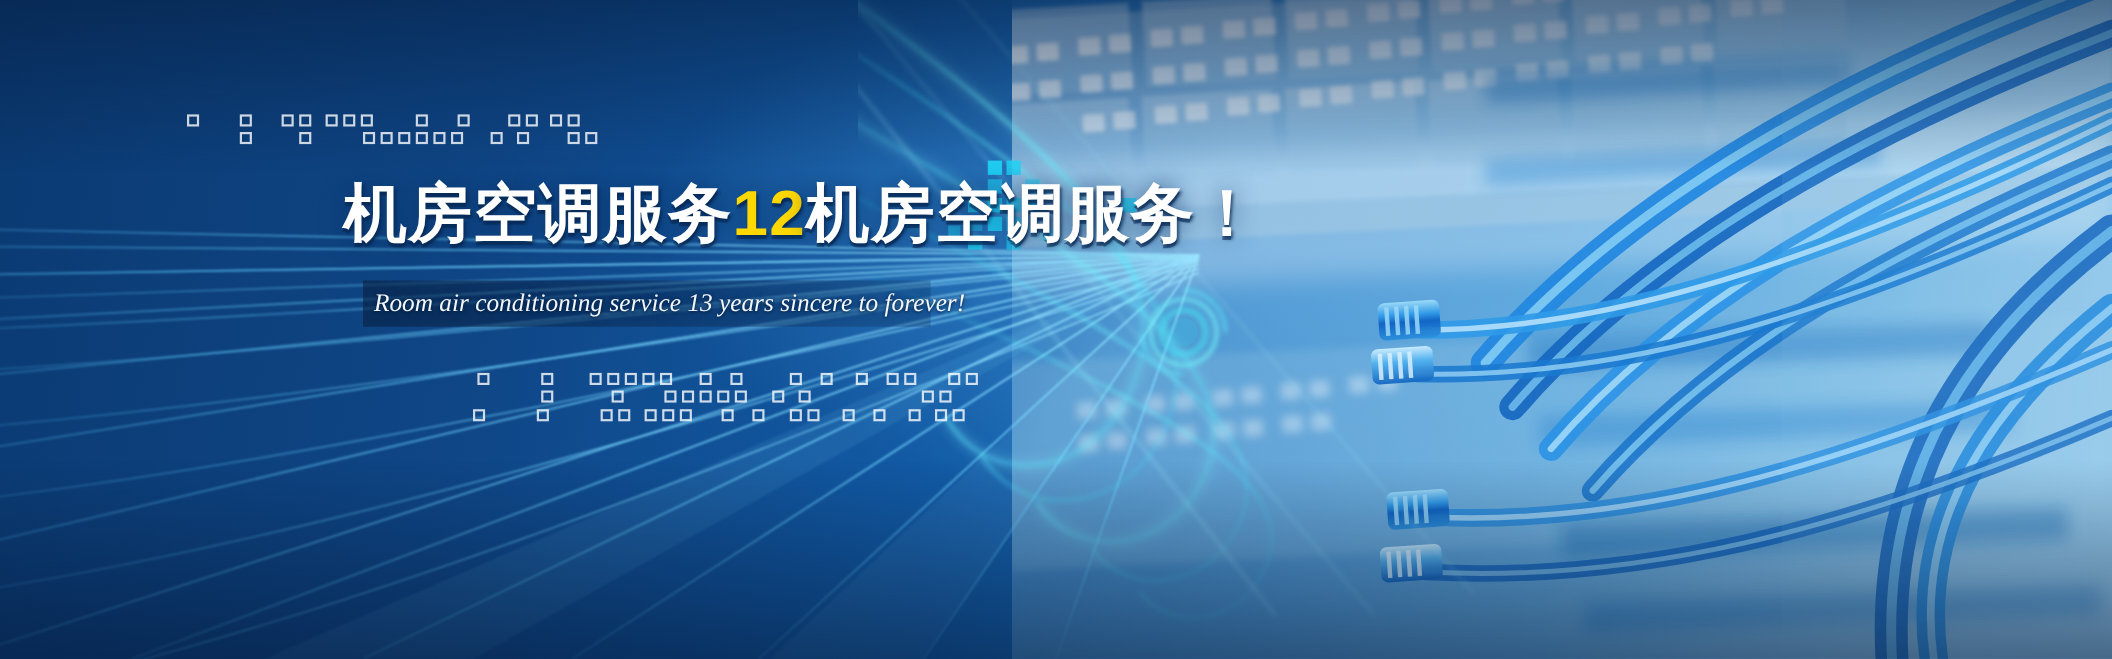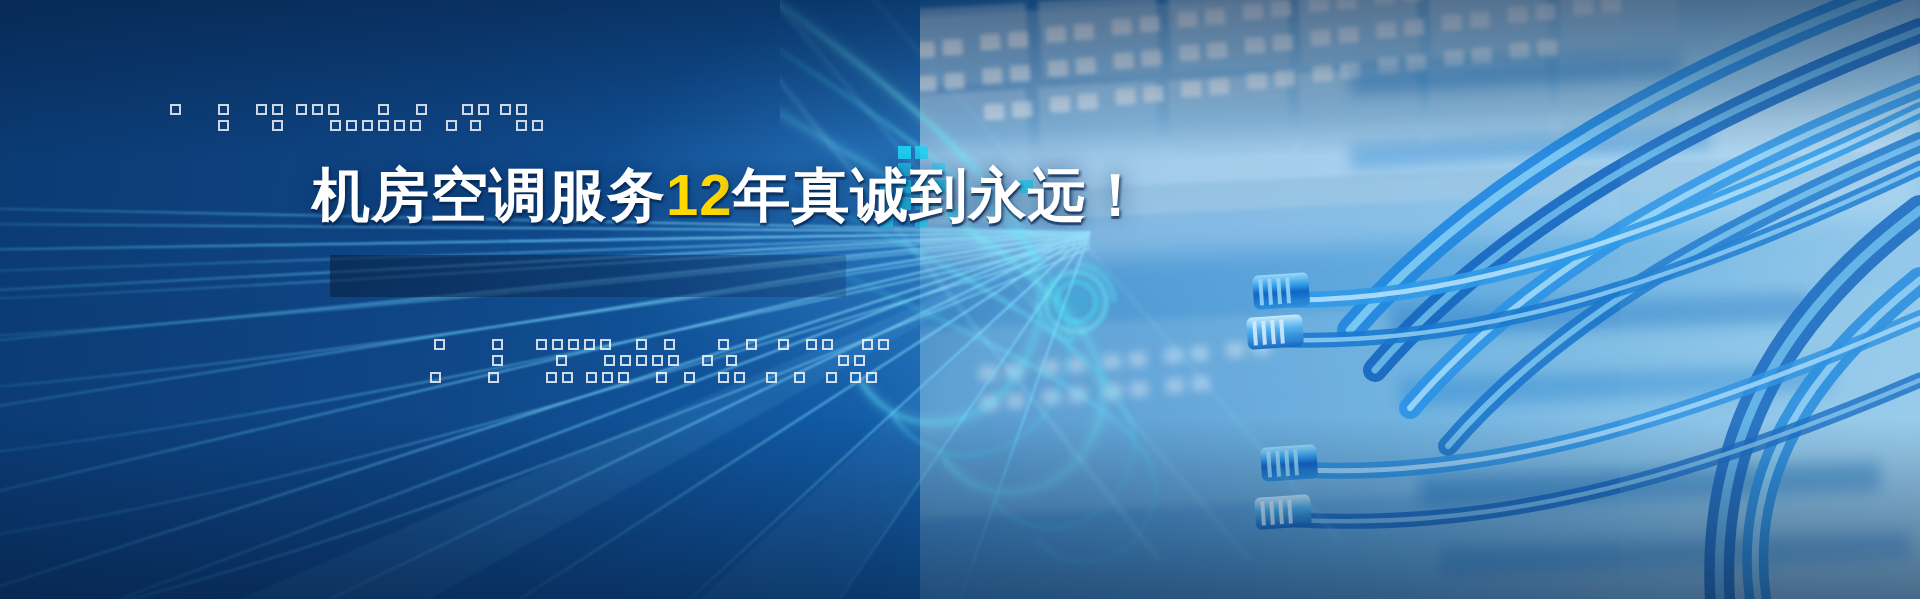--- a/index.html
+++ b/index.html
@@ -515,18 +515,19 @@
     <div class="sqf" style="left:932px; top:180px; width:13px; height:13px; opacity:.9;"></div>
     <div class="sqf" style="left:880px; top:214px; width:13px; height:13px; opacity:.85;"></div>
     <div class="sqf" style="left:915px; top:214px; width:13px; height:13px; opacity:.7;"></div>
     <div class="sqf" style="left:862px; top:205px; width:11px; height:11px; opacity:.6;"></div>
     <div class="sqf" style="left:1020px; top:180px; width:13px; height:13px; opacity:.8;"></div>
     <div class="sqf" style="left:948px; top:208px; width:11px; height:11px; opacity:.5;"></div>
   </div>
 
   <div class="textblock">
 
-    <div class="headline"><span>机房空调服务</span><span class="hl">12</span><span>年真诚到永远！</span></div>
+    <div class="headline"><span>机房空调服务</span><span class="hl">12</span><span>机房空调服务！</span></div>
 
     <div class="subwrap"></div>
+    <div class="subtitle">Room air conditioning service 13 years sincere to forever!</div>
   </div>
 
 </div>
 
 </body></html>

